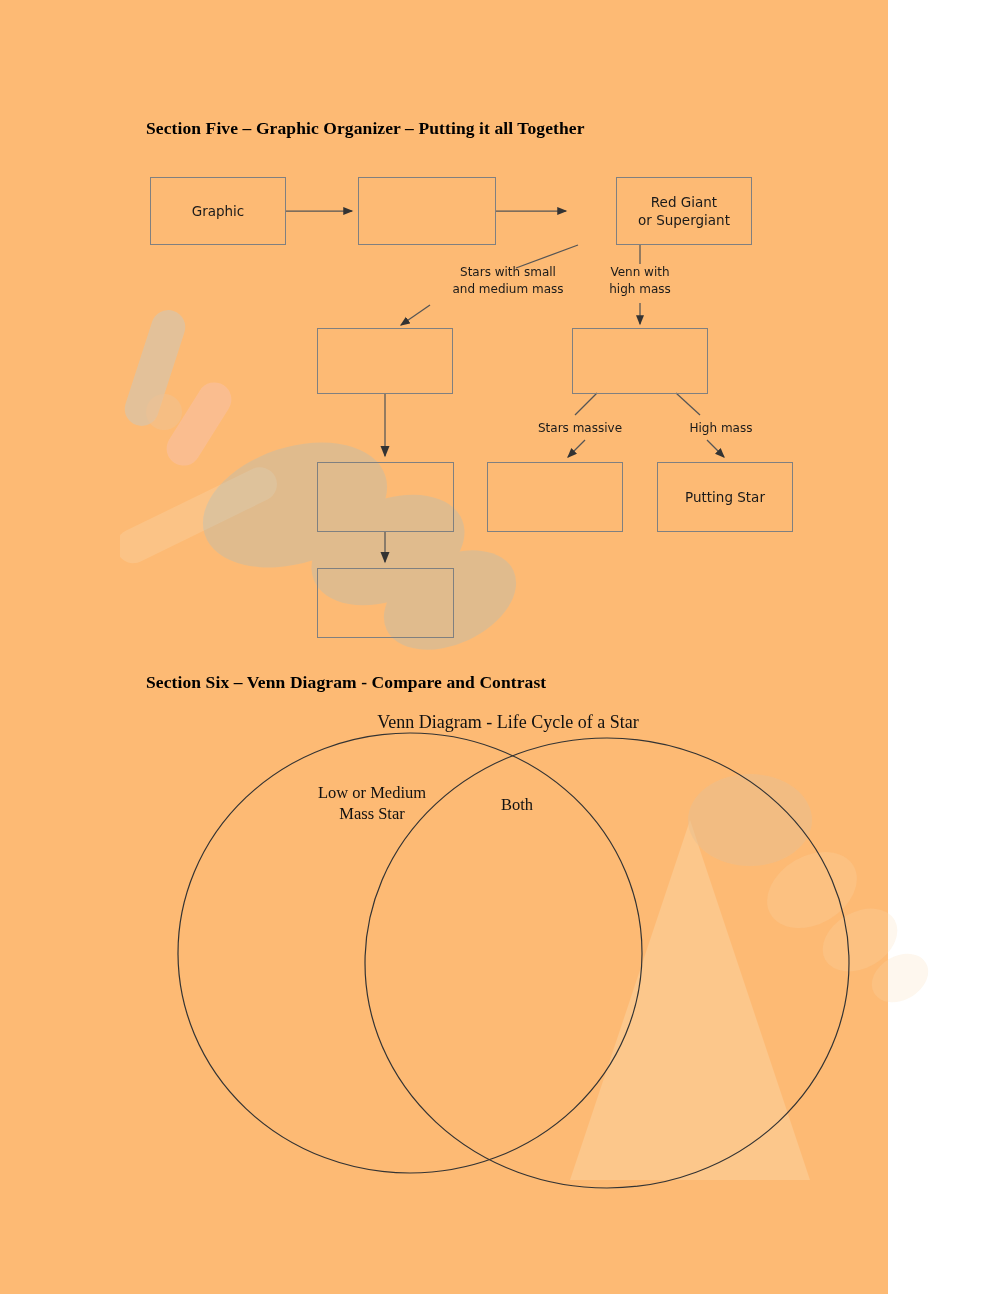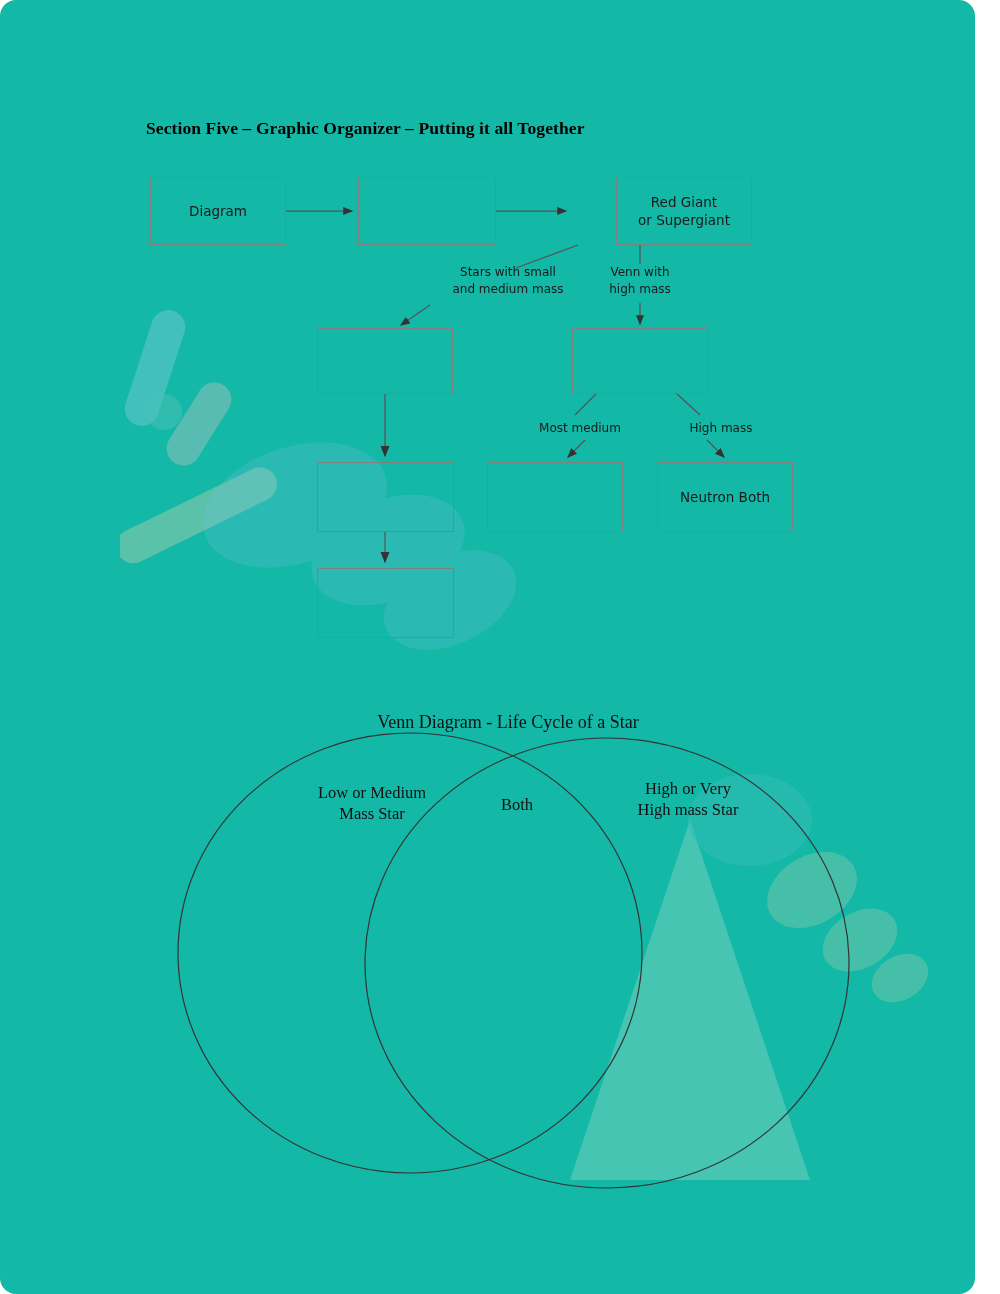--- a/index.html
+++ b/index.html
@@ -11,24 +11,23 @@
     width: 1000px;
     height: 1294px;
     position: relative;
     overflow: hidden;
     font-family: "Liberation Serif", serif;
     color: #000000;
   }
   #page {
     position: absolute;
     left: 0; top: 0;
-    width: 975px;
+    width: 888px;
     height: 1294px;
-    background: #14b8a6;
-    border-radius: 16px;
+    background: #fdba74;
   }
 
   
   .watermark {
     position: absolute;
     left: 120px;
     top: 300px;
     width: 420px;
     height: 380px;
     pointer-events: none;
@@ -191,21 +190,21 @@
 
         <line x1="585" y1="440" x2="568" y2="457" marker-end="url(#ah)"></line>
 
         <line x1="676" y1="393" x2="700" y2="415"></line>
 
         <line x1="707" y1="440" x2="724" y2="457" marker-end="url(#ah)"></line>
       </g>
     </svg>
 
     <div class="fc-box" style="left:150px; top:177px; width:136px; height:68px;">
-      <span>Diagram</span>
+      <span>Graphic</span>
     </div>
 
     <div class="fc-box" style="left:358px; top:177px; width:138px; height:68px;">
       <span></span>
     </div>
 
     <div class="fc-box" style="left:572px; top:177px; width:136px; height:68px;margin-left:44px;">
       <span>Red Giant
 or Supergiant</span>
     </div>
@@ -220,50 +219,49 @@
 
     <div class="fc-box" style="left:317px; top:462px; width:137px; height:70px;">
       <span></span>
     </div>
 
     <div class="fc-box" style="left:487px; top:462px; width:136px; height:70px;">
       <span></span>
     </div>
 
     <div class="fc-box" style="left:657px; top:462px; width:136px; height:70px;">
-      <span>Neutron Both</span>
+      <span>Putting Star</span>
     </div>
 
     <div class="fc-box" style="left:317px; top:568px; width:137px; height:70px;">
       <span></span>
     </div>
 
     <div class="fc-label" style="left:424px; top:264px; width:168px;">Stars with small
 and medium mass</div>
 
     <div class="fc-label" style="left:582px; top:264px; width:116px;">Venn with
 high mass</div>
 
-    <div class="fc-label" style="left:510px; top:420px; width:140px;">Most medium</div>
+    <div class="fc-label" style="left:510px; top:420px; width:140px;">Stars massive</div>
 
     <div class="fc-label" style="left:660px; top:420px; width:122px;">High mass</div>
   </div>
 
+  <div class="section-heading" id="heading-six">Section Six – Venn Diagram - Compare and Contrast</div>
 
   <div id="venn-wrap">
 
     <div id="venn-title">Venn Diagram - Life Cycle of a Star</div>
 
     <svg style="position:absolute;left:0;top:0;width:1000px;height:520px;" viewBox="0 0 1000 520">
       <ellipse cx="410" cy="253" rx="232" ry="220" fill="none" stroke="#333333" stroke-width="1.2"></ellipse>
       <ellipse cx="607" cy="263" rx="242" ry="225" fill="none" stroke="#333333" stroke-width="1.2"></ellipse>
     </svg>
 
     <div class="venn-label" style="left:272px; top:82px; width:200px;">Low  or Medium
 Mass Star</div>
 
     <div class="venn-label" style="left:462px; top:94px; width:110px;">Both</div>
 
-    <div class="venn-label" style="left:588px; top:78px; width:200px;">High or Very
-High mass Star</div>
   </div>
 
 </div>
 
 </body></html>

